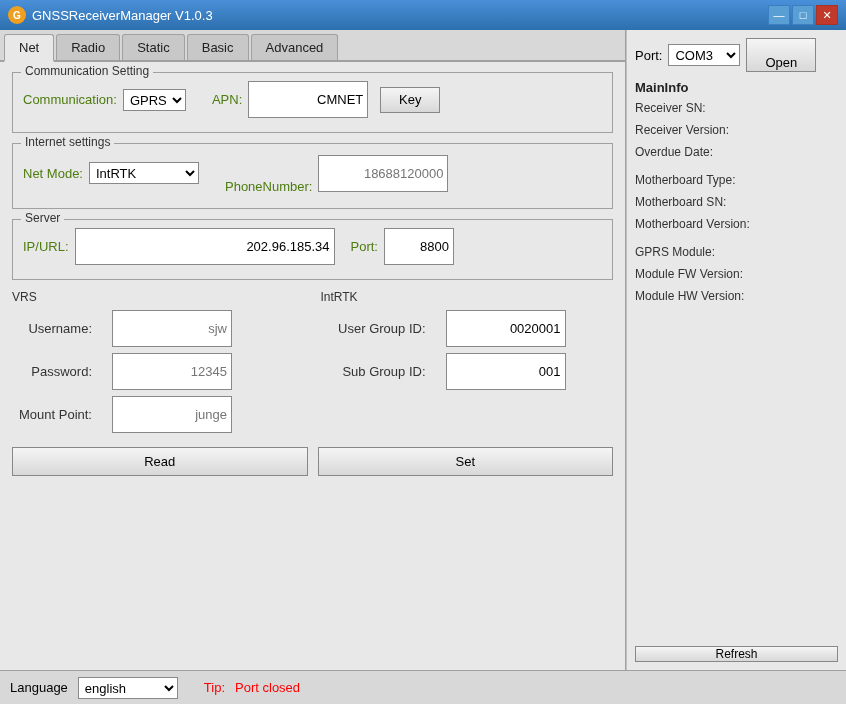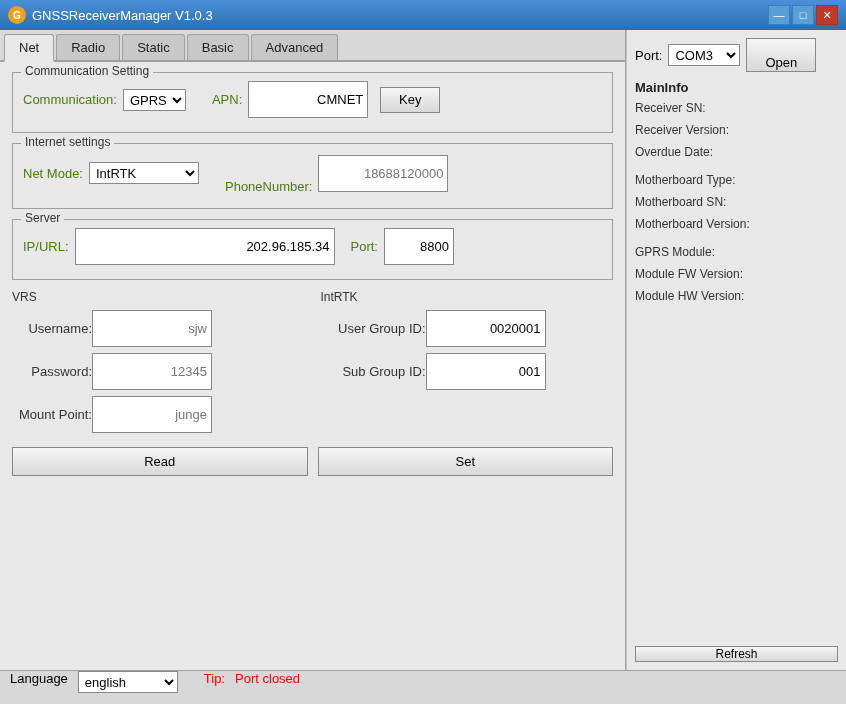--- a/index.html
+++ b/index.html
@@ -195,21 +195,21 @@
       border: 1px solid #888;
       cursor: pointer;
       font-size: 13px;
       text-align: center;
     }
     .status-bar {
       height: 34px;
       background: #d8d8d8;
       border-top: 1px solid #a0a0a0;
       display: flex;
-      align-items: flex-start;
+      align-items: center;
       padding: 0 10px;
       gap: 10px;
     }
     .status-tip {
       color: red;
       font-size: 13px;
     }
     .refresh-btn {
       width: 100%;
       padding: 0 0;
@@ -229,21 +229,21 @@
     }
     .group-title {
       font-size: 12px;
       color: #333;
       margin-bottom: 6px;
     }
     .field-row {
       display: flex;
       align-items: center;
       margin-bottom: 6px;
-      gap: 0;
+      gap: 20px;
     }
     .field-label {
       text-align: right;
       color: #333;
       white-space: nowrap;
     }
   </style>
 </head>
 <body>
 

